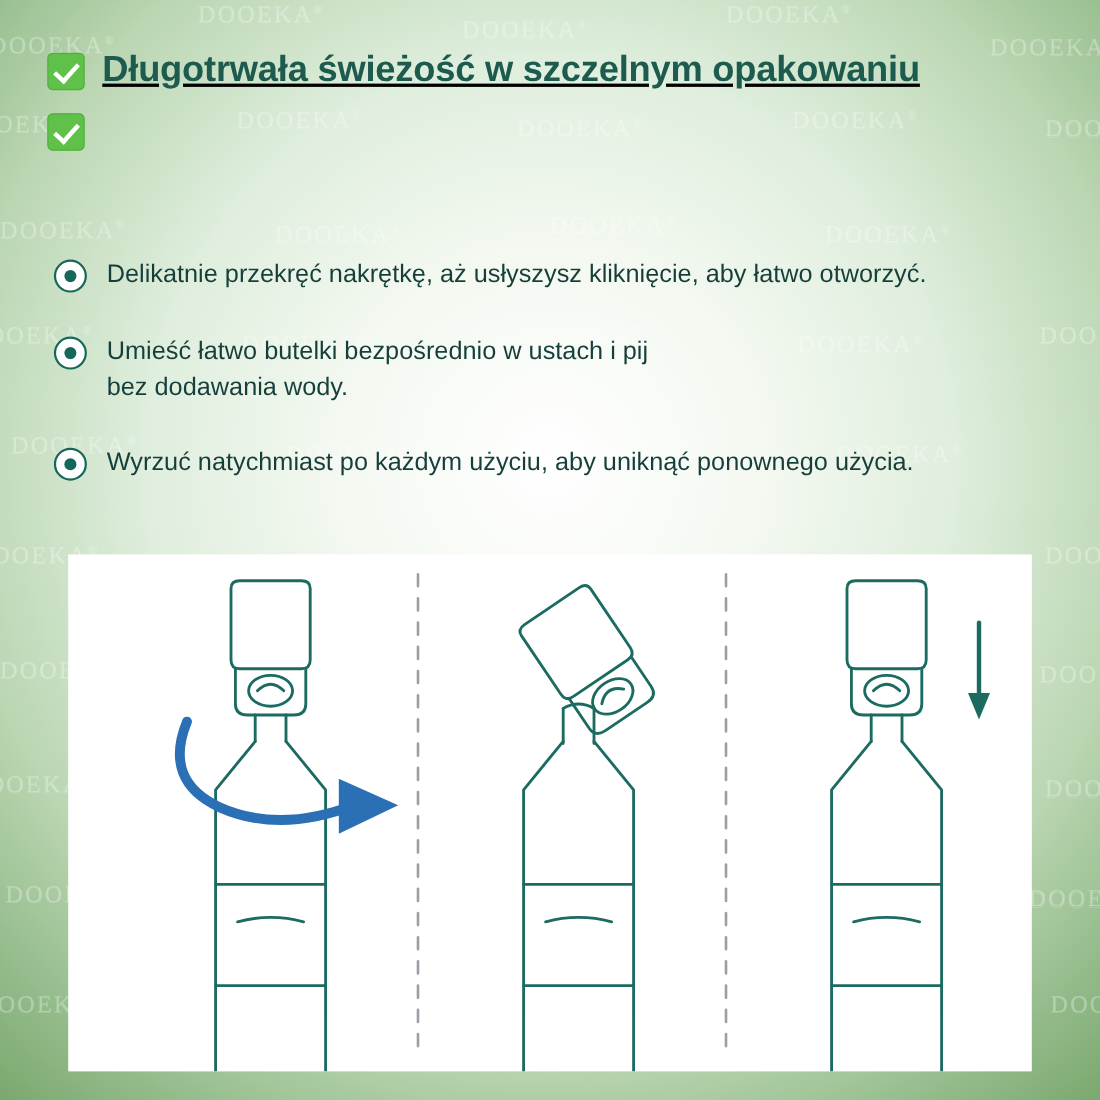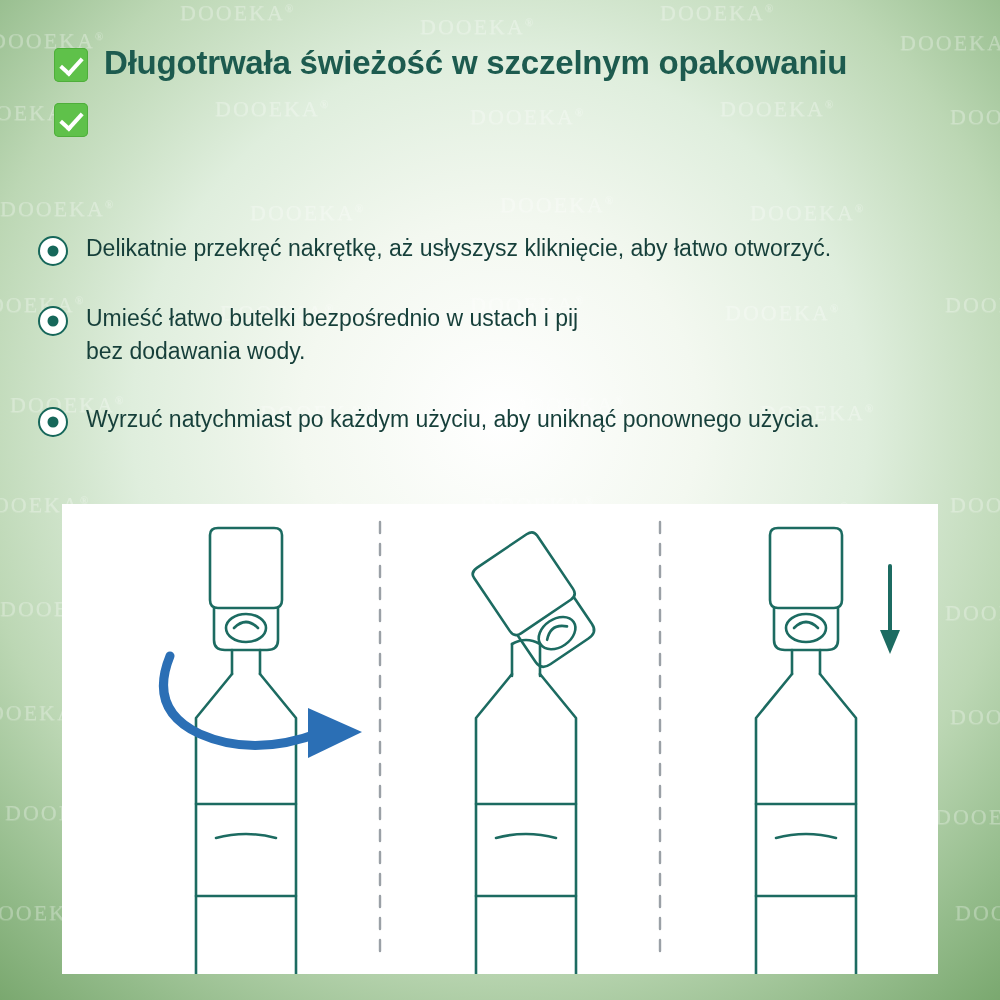--- a/index.html
+++ b/index.html
@@ -34,23 +34,24 @@
     letter-spacing: 2px;
     color: #ffffff;
     white-space: nowrap;
     text-shadow: 0 1px 0 rgba(255,255,255,0.5);
   }
   .wm sup { font-size: 11px; }
 
   
   .headline-list {
     position: absolute;
-    left: 54px;
+    left: 43px;
     top: 42px;
     width: 930px;
+    text-decoration: underline;
   }
   .headline-row {
     display: flex;
     align-items: flex-start;
     margin-bottom: 12px;
   }
   .check-box {
     width: 34px;
     height: 34px;
     border-radius: 5px;
@@ -76,21 +77,21 @@
     font-size: 33px;
     font-weight: bold;
     color: #1d5b4f;
     line-height: 1.3;
     letter-spacing: -0.2px;
   }
 
   
   .instructions {
     position: absolute;
-    left: 38px;
+    left: 49px;
     top: 232px;
     width: 940px;
   }
   .instr-row {
     display: flex;
     align-items: flex-start;
     margin-bottom: 36px;
   }
   .radio-icon {
     flex: 0 0 auto;

